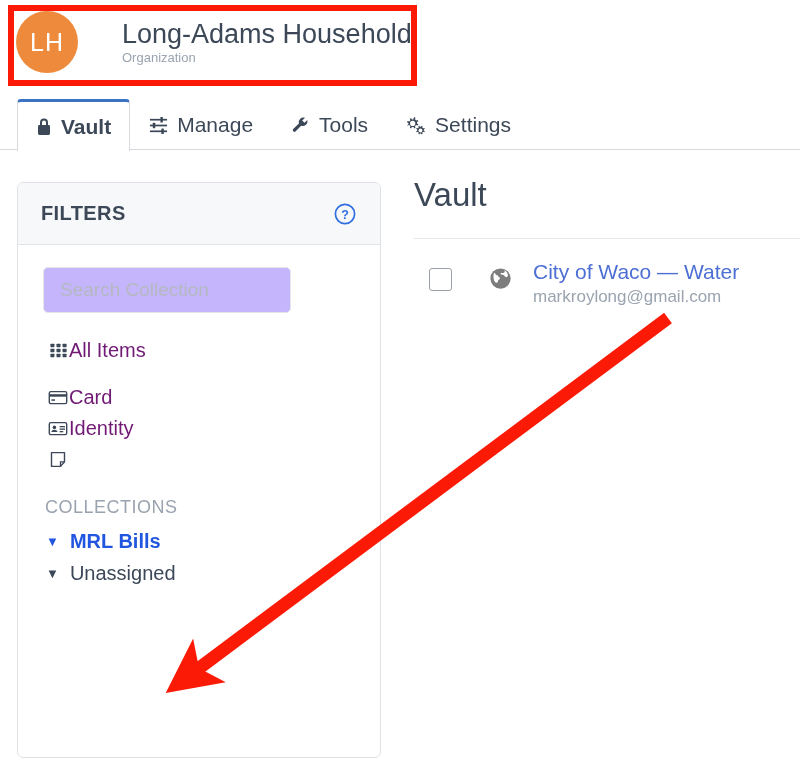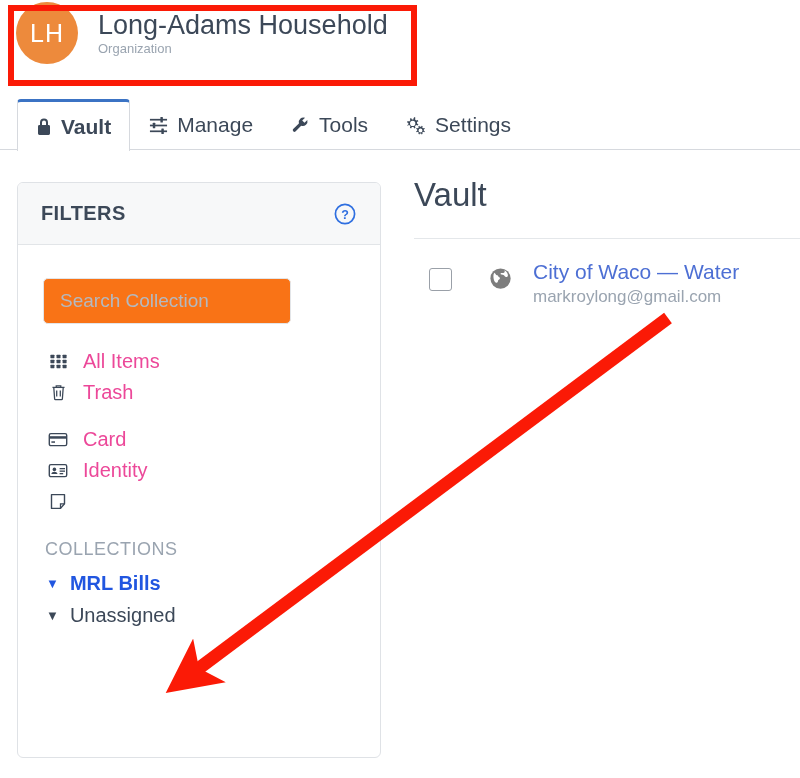--- a/index.html
+++ b/index.html
@@ -9,23 +9,24 @@
     width: 800px; height: 778px;
     background: #ffffff;
     font-family: "Liberation Sans", sans-serif;
     -webkit-font-smoothing: antialiased;
   }
   #root { position: relative; width: 800px; height: 778px; overflow: hidden; background:#fff; }
 
   
   .org-header {
     position: absolute;
-    left: 16px; top: 3px;
+    left: 16px; top: 12px;
     display: flex; align-items: center;
     height: 60px;
+    gap: 24px;
   }
   .org-avatar {
     width: 62px; height: 62px; border-radius: 50%;
     background: #ed8a3c;
     color: #ffffff;
     display: flex; align-items: center; justify-content: center;
     font-size: 25px; font-weight: 400;
     letter-spacing: 1px;
     flex: 0 0 auto;
   }
@@ -103,34 +104,33 @@
   .filters-title {
     font-size: 20px; font-weight: bold; color: #3c4858; letter-spacing: .4px;
   }
   .help-icon { width: 24px; height: 24px; cursor: pointer; }
 
   .filters-body { padding: 22px 25px 0 25px; }
 
   .search-box {
     width: 248px; height: 46px;
     border: 1px solid #e3e5e8; border-radius: 5px;
-    background: #f97316;
+    background: #c4b5fd;
     padding: 0 16px;
     font-size: 19px; color: #3c4858;
     font-family: "Liberation Sans", sans-serif;
     outline: none;
-    margin-top: 11px;
   }
   .search-box::placeholder { color: #b4b9c0; }
 
   .nav-list { margin-top: 22px; list-style: none; padding: 0; }
   .nav-row {
-    display: flex; align-items: center; gap: 14px;
+    display: flex; align-items: center; 
     height: 31px; cursor: pointer;
-    font-size: 20px; color: #ec4899;
+    font-size: 20px; color: #701a75;
     padding-left: 4px;
   }
   .nav-ico { width: 22px; display: inline-flex; align-items: center; justify-content: center; flex: 0 0 22px; }
 
   .section-label {
     font-size: 18px; color: #9aa4b0;
     letter-spacing: .5px;
     margin: 22px 0 7px 2px;
   }
   .coll-row {
@@ -272,33 +272,20 @@
                   <rect x="14.3" y="8.2" width="4.2" height="3.6" rx=".5"></rect>
                 <rect x="1.5" y="13.4" width="4.2" height="3.6" rx=".5"></rect>
                   <rect x="7.9" y="13.4" width="4.2" height="3.6" rx=".5"></rect>
                   <rect x="14.3" y="13.4" width="4.2" height="3.6" rx=".5"></rect>
               </g>
             </svg>
           </span>
           <span>All Items</span>
         </li>
 
-        <li class="nav-row">
-          <span class="nav-ico">
-            <svg width="17" height="19" viewBox="0 0 18 20">
-              <g fill="none" stroke="#3c4858" stroke-width="1.35">
-                <path d="M2.6 4.6h12.8"></path>
-                <path d="M6.6 4.6V2.9h4.8v1.7"></path>
-                <path d="M4 4.6l.9 12.1a.9.9 0 0 0 .9.8h6.4a.9.9 0 0 0 .9-.8L14 4.6"></path>
-                <path d="M7.1 7.8v6.4M10.9 7.8v6.4"></path>
-              </g>
-            </svg>
-          </span>
-          <span>Trash</span>
-        </li>
       </ul>
 
 
       <ul class="nav-list" style="margin-top:0">
 
 
         <li class="nav-row">
           <span class="nav-ico">
             <svg width="20" height="17" viewBox="0 0 20 17">
               <rect x="1.3" y="2.6" width="17.4" height="12" rx="1.6" fill="none" stroke="#3c4858" stroke-width="1.4"></rect>

